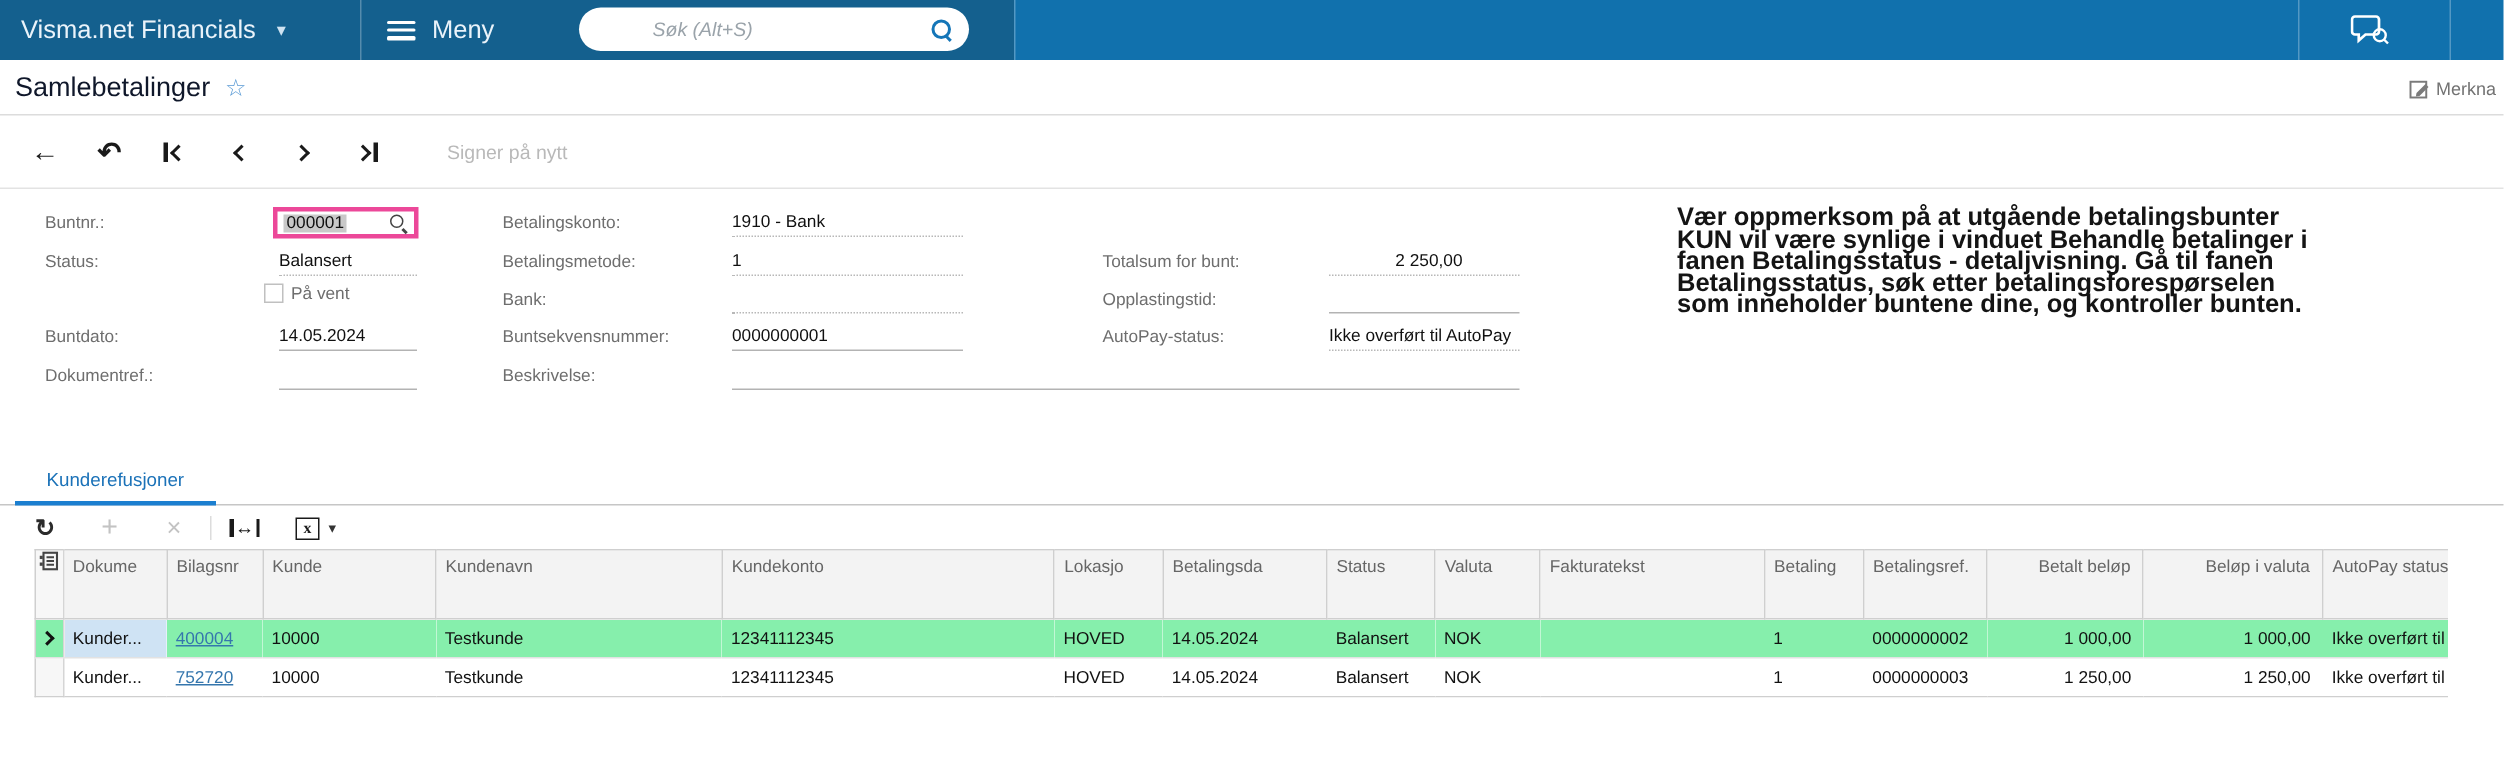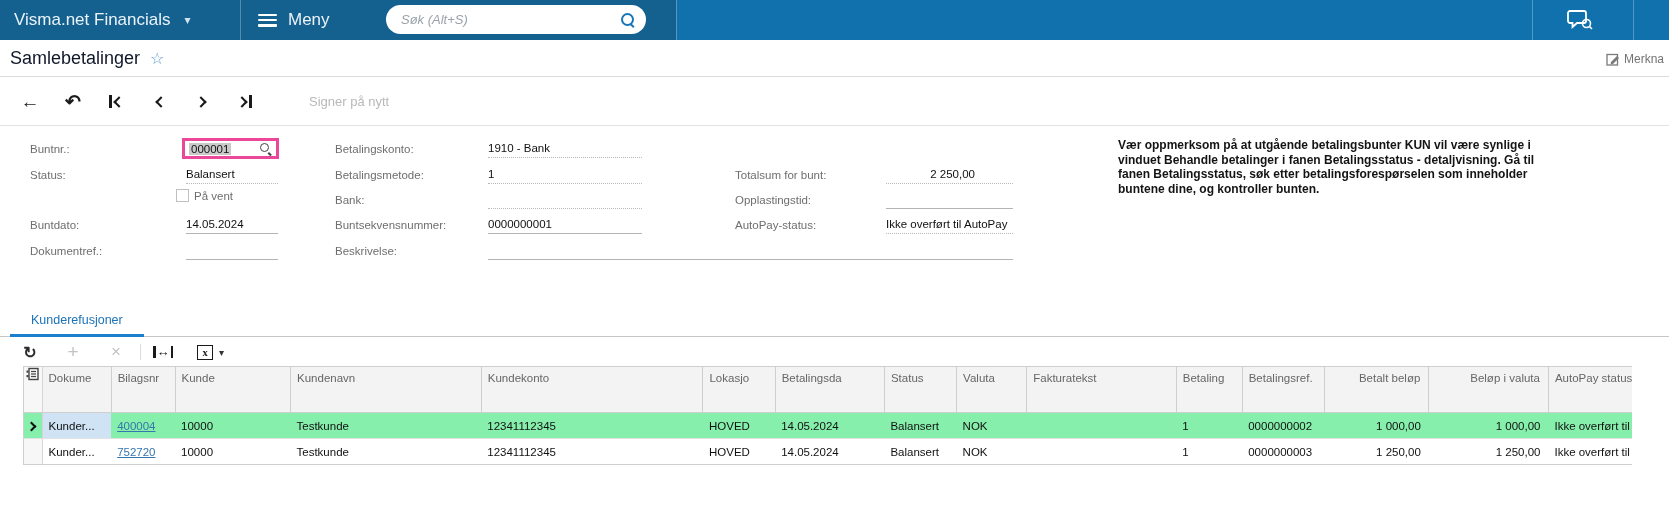--- a/index.html
+++ b/index.html
@@ -13,21 +13,21 @@
   .brand { position:absolute; left:14px; top:0; height:40px; display:flex; align-items:center;
     color:#eaf3fa; font-size:17px; cursor:pointer; }
   .brand .chv-dn { margin-left:14px; font-size:12px; color:#cfe3f2; }
   .menu-btn { position:absolute; left:258px; top:0; height:40px; display:flex; align-items:center;
     gap:11px; color:#eaf3fa; font-size:17px; cursor:pointer; }
   .burger { width:19px; height:13px; display:flex; flex-direction:column; justify-content:space-between; }
   .burger span { display:block; height:2.6px; background:#fff; border-radius:1px; }
   .search-wrap { position:absolute; left:386px; top:5px; width:260px; height:29px; background:#fff;
     border-radius:15px; display:flex; align-items:center; padding:0 10px 0 15px; }
   .search-wrap input { flex:1; border:none; outline:none; font-size:13px; font-style:italic;
-    color:#14532d; background:transparent; font-family:"Liberation Sans",sans-serif; }
+    color:#14532d; background:transparent; font-family:"Liberation Sans",sans-serif;margin-left:34px; }
   .search-wrap input::placeholder { color:#9aa3aa; }
   .mag { position:relative; width:16px; height:16px; }
   .mag::before { content:""; position:absolute; left:1px; top:1px; width:9px; height:9px;
     border:2px solid #1576b8; border-radius:50%; }
   .mag::after { content:""; position:absolute; left:11px; top:11px; width:5px; height:2px;
     background:#1576b8; transform:rotate(45deg); transform-origin:0 0; }
   .chat-btn { position:absolute; left:1548px; top:4px; width:64px; height:32px;
     display:flex; align-items:center; justify-content:center; cursor:pointer; }
 
   
@@ -44,39 +44,39 @@
   .rec-toolbar { position:absolute; left:0; top:78px; width:1669px; height:48px;
     border-bottom:1px solid #e3e3e3; display:flex; align-items:center; }
   .tbtn { width:26px; height:26px; margin-left:17px; display:flex; align-items:center;
     justify-content:center; color:#1a1a1a; cursor:pointer; }
   .tbtn.glyph { font-size:19px; font-weight:bold; }
   .chv { display:inline-block; width:8px; height:8px; border-left:2.6px solid #1a1a1a;
     border-bottom:2.6px solid #1a1a1a; }
   .chv.l { transform:rotate(45deg); margin-left:3px; }
   .chv.r { transform:rotate(-135deg); margin-right:3px; }
   .vbar { display:inline-block; width:2.6px; height:13px; background:#1a1a1a; }
-  .disabled-action { margin-left:51px; font-size:13px; color:#b9b9b9; }
+  .disabled-action { margin-left:40px; font-size:13px; color:#b9b9b9; }
 
   
   .form-panel { position:absolute; left:0; top:128px; width:1669px; height:176px; }
   .flabel { position:absolute; font-size:11.5px; color:#6e6e6e; height:18px; line-height:18px; }
   .fval { position:absolute; font-size:11.5px; color:#101010; height:19px; line-height:18px; }
   .ro { border-bottom:1px dotted #b8b8b8; }
   .rw { border-bottom:1px solid #b3b3b3; }
   .lookup-box { position:absolute; left:182px; top:10px; width:97px; height:21px;
     border:3px solid #ec4899; background:#fff; display:flex; align-items:center; padding:0 4px; }
   .lookup-box .seltext { font-size:11.5px; color:#101010; background:#c9c9c9; padding:0 2px; }
   .lookup-box .mag2 { margin-left:auto; position:relative; width:13px; height:13px; cursor:pointer; }
   .mag2::before { content:""; position:absolute; left:1px; top:1px; width:7px; height:7px;
     border:1.6px solid #444; border-radius:50%; }
   .mag2::after { content:""; position:absolute; left:9.5px; top:9.5px; width:4px; height:1.8px;
     background:#444; transform:rotate(45deg); transform-origin:0 0; }
   .cbx { position:absolute; width:13px; height:13px; border:1px solid #c0c0c0; background:#fff;
     cursor:pointer; }
-  .warn { position:absolute; left:1118px; top:10px; width:424px; font-size:12px;
+  .warn { position:absolute; left:1118px; top:10px; width:424px; font-size:17px;
     font-weight:bold; color:#141414; line-height:14.5px; }
 
   
   .tabs { position:absolute; left:0; top:306px; width:1669px; height:31px;
     border-bottom:1px solid #c6c6c6; }
   .tab-active { position:absolute; left:10px; top:0; height:31px; padding:0 21px;
     display:flex; align-items:center; font-size:12.5px; color:#1b72b8;
     border-bottom:3px solid #1b7fd0; cursor:pointer; }
 
   

